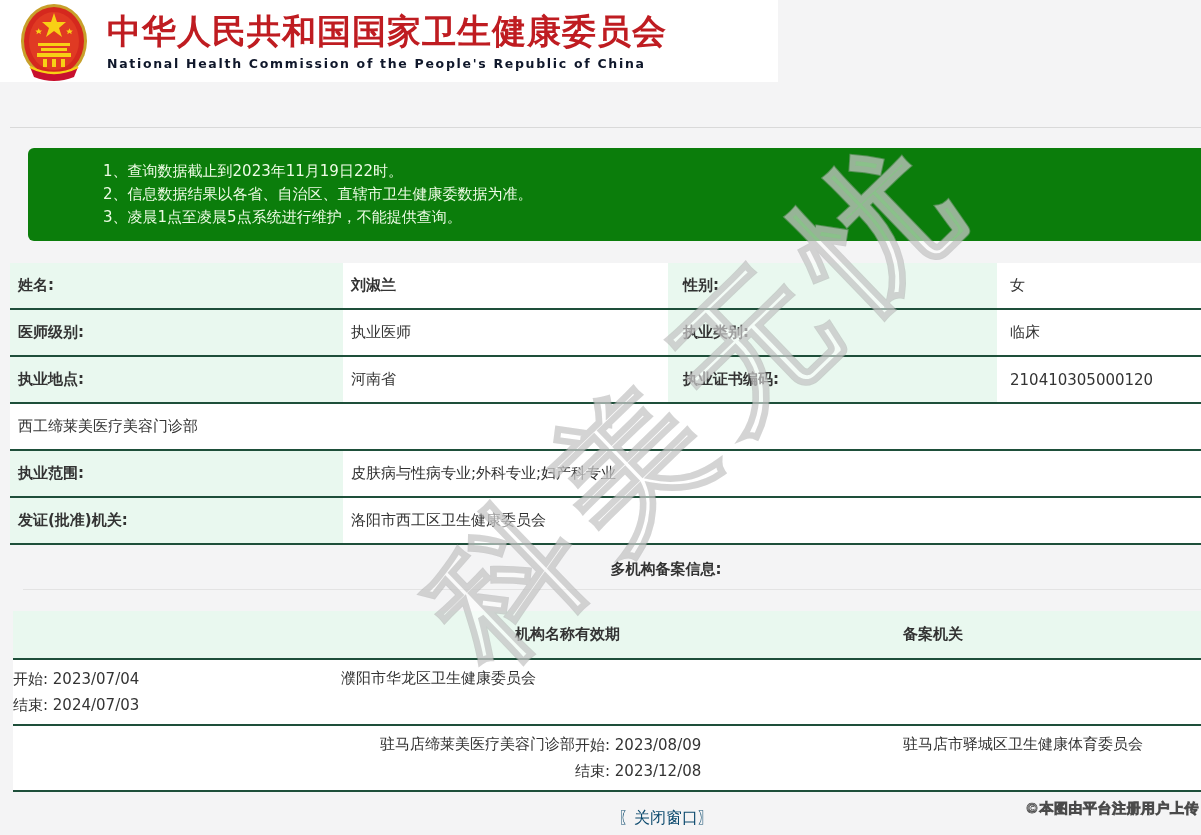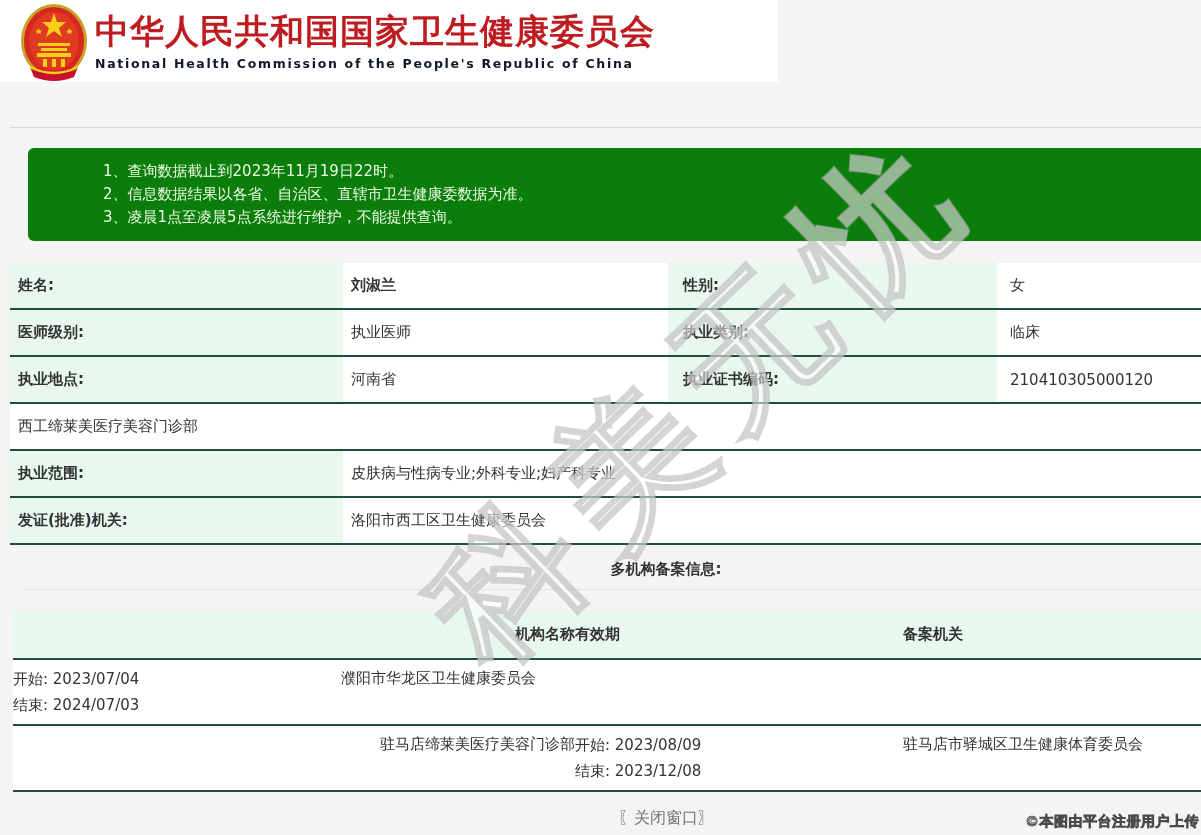--- a/index.html
+++ b/index.html
@@ -5,21 +5,21 @@
   html,body { margin:0; padding:0; }
   .page {
     position:relative; width:1201px; height:835px; overflow:hidden;
     background:#f4f4f5; color:#333;
     font-family:"DejaVu Sans","Liberation Sans",sans-serif;
   }
 
   
   .header-band { position:absolute; left:0; top:0; width:778px; height:82px; background:#ffffff; display:flex; align-items:center; }
   .emblem { width:68px; height:78px; margin:2px 0 0 20px; flex:0 0 auto; }
-  .header-titles { margin-left:7px; }
+  .header-titles { margin-left:19px; }
   .title-cn { color:#bf1c21; font-size:34px; font-weight:bold; letter-spacing:1px; line-height:40px; white-space:nowrap; }
   .title-en { color:#0f172a; font-size:12.5px; font-weight:bold; letter-spacing:1.7px; margin-top:5px; white-space:nowrap; }
 
   .top-divider { position:absolute; top:127px; left:10px; width:1191px; border-top:1px solid #d9d9d9; }
 
   
   .content { position:absolute; left:10px; top:128px; width:1312px; }
 
   
   .notice {
@@ -46,36 +46,36 @@
   .org-table { margin:21px 0 0 3px; }
   .org-header { display:flex; background:#e9f8ef; height:47px; align-items:center; font-weight:bold; font-size:15px; border-bottom:2px solid #1e4f3a; }
   .org-row { display:flex; background:#ffffff; border-bottom:2px solid #1e4f3a; padding:6px 0; font-size:15px; }
   .oc-name { width:562px; box-sizing:border-box; padding-left:15px;text-align:right; }
   .oc-valid { width:328px; box-sizing:border-box; }
   .oc-auth { flex:1; }
   .org-row .oc-name, .org-row .oc-auth { padding-top:3px; }
   .org-row .oc-valid { line-height:26px; }
 
   .close-row { margin-top:16px; text-align:center; }
-  .close-link { display:inline-block; font-size:16px; color:#737373; cursor:pointer; text-decoration:none; }
+  .close-link { display:inline-block; font-size:16px; color:#0c4a6e; cursor:pointer; text-decoration:none; }
 
   
   .watermark {
     position:absolute; left:420px; top:110px; width:560px; height:580px;
     display:flex; align-items:center; justify-content:center;
     transform:rotate(-44deg);
     font-size:148px; font-weight:bold; letter-spacing:22px; white-space:nowrap;
     color:rgba(255,255,255,0.52);
     -webkit-text-stroke:2px rgba(165,165,165,0.48);
     z-index:40; pointer-events:none;
   }
 
   
   .copyright {
-    position:absolute; right:2px; bottom:4px; z-index:60;
+    position:absolute; right:2px; bottom:17px; z-index:60;
     font-size:14px; font-weight:bold; color:#fff;
     -webkit-text-stroke:0.8px #4a4a4a; letter-spacing:0.5px;
   }
 </style>
 </head>
 <body>
 
 <div class="page">
 
   <div class="header-band">

